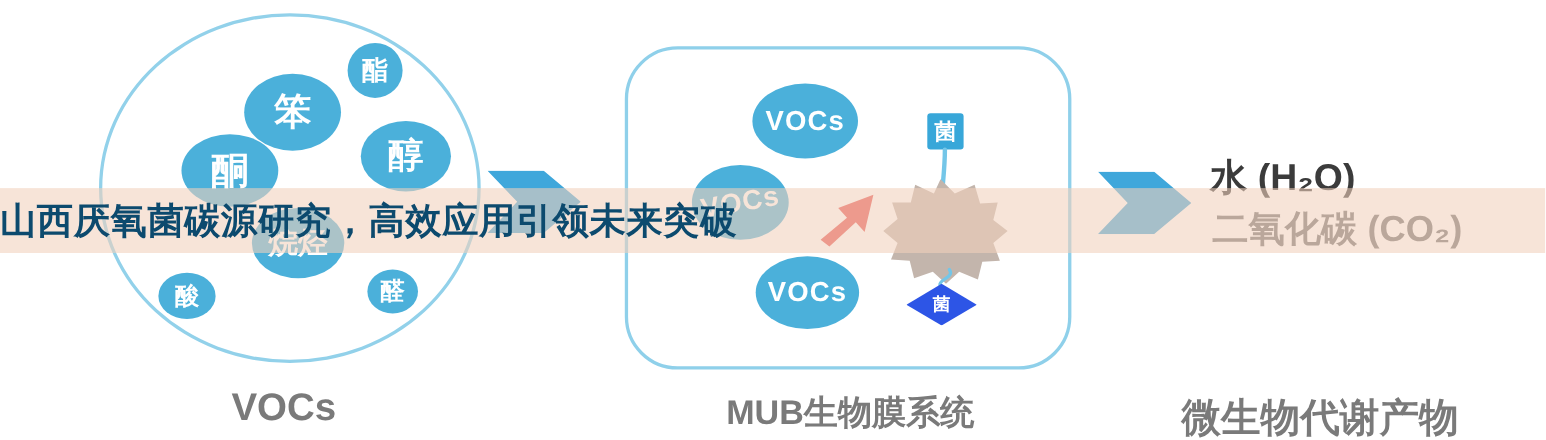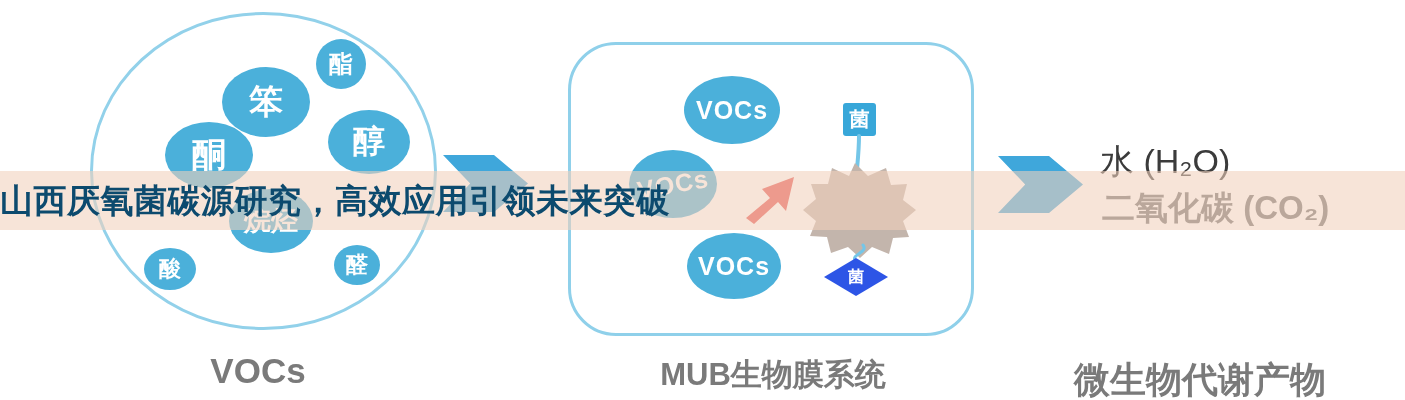--- a/index.html
+++ b/index.html
@@ -51,21 +51,21 @@
   }
   .bact-diamond{
     position:absolute;left:824px;top:258px;width:64px;height:38px;background:#2d55e6;
     clip-path:polygon(50% 0%,100% 50%,50% 100%,0% 50%);
     color:#fff;font-weight:bold;font-size:16px;
     display:flex;align-items:center;justify-content:center;
   }
   .decor{position:absolute;left:0;top:0;width:1405px;height:400px;pointer-events:none;}
   
   .water-label{
-    position:absolute;left:1100px;top:139px;font-size:34px;font-weight:normal;color:#3b3b3b;
+    position:absolute;left:1100px;top:139px;font-size:34px;font-weight:bold;color:#3b3b3b;
     white-space:nowrap;
   }
   .co2-label{
     position:absolute;left:1102px;top:186px;font-size:33px;font-weight:bold;color:#6e6e6e;
     white-space:nowrap;
     text-align:center;
   }
   
   .caption{
     position:absolute;font-weight:bold;color:#7a7a7a;text-align:center;white-space:nowrap;

